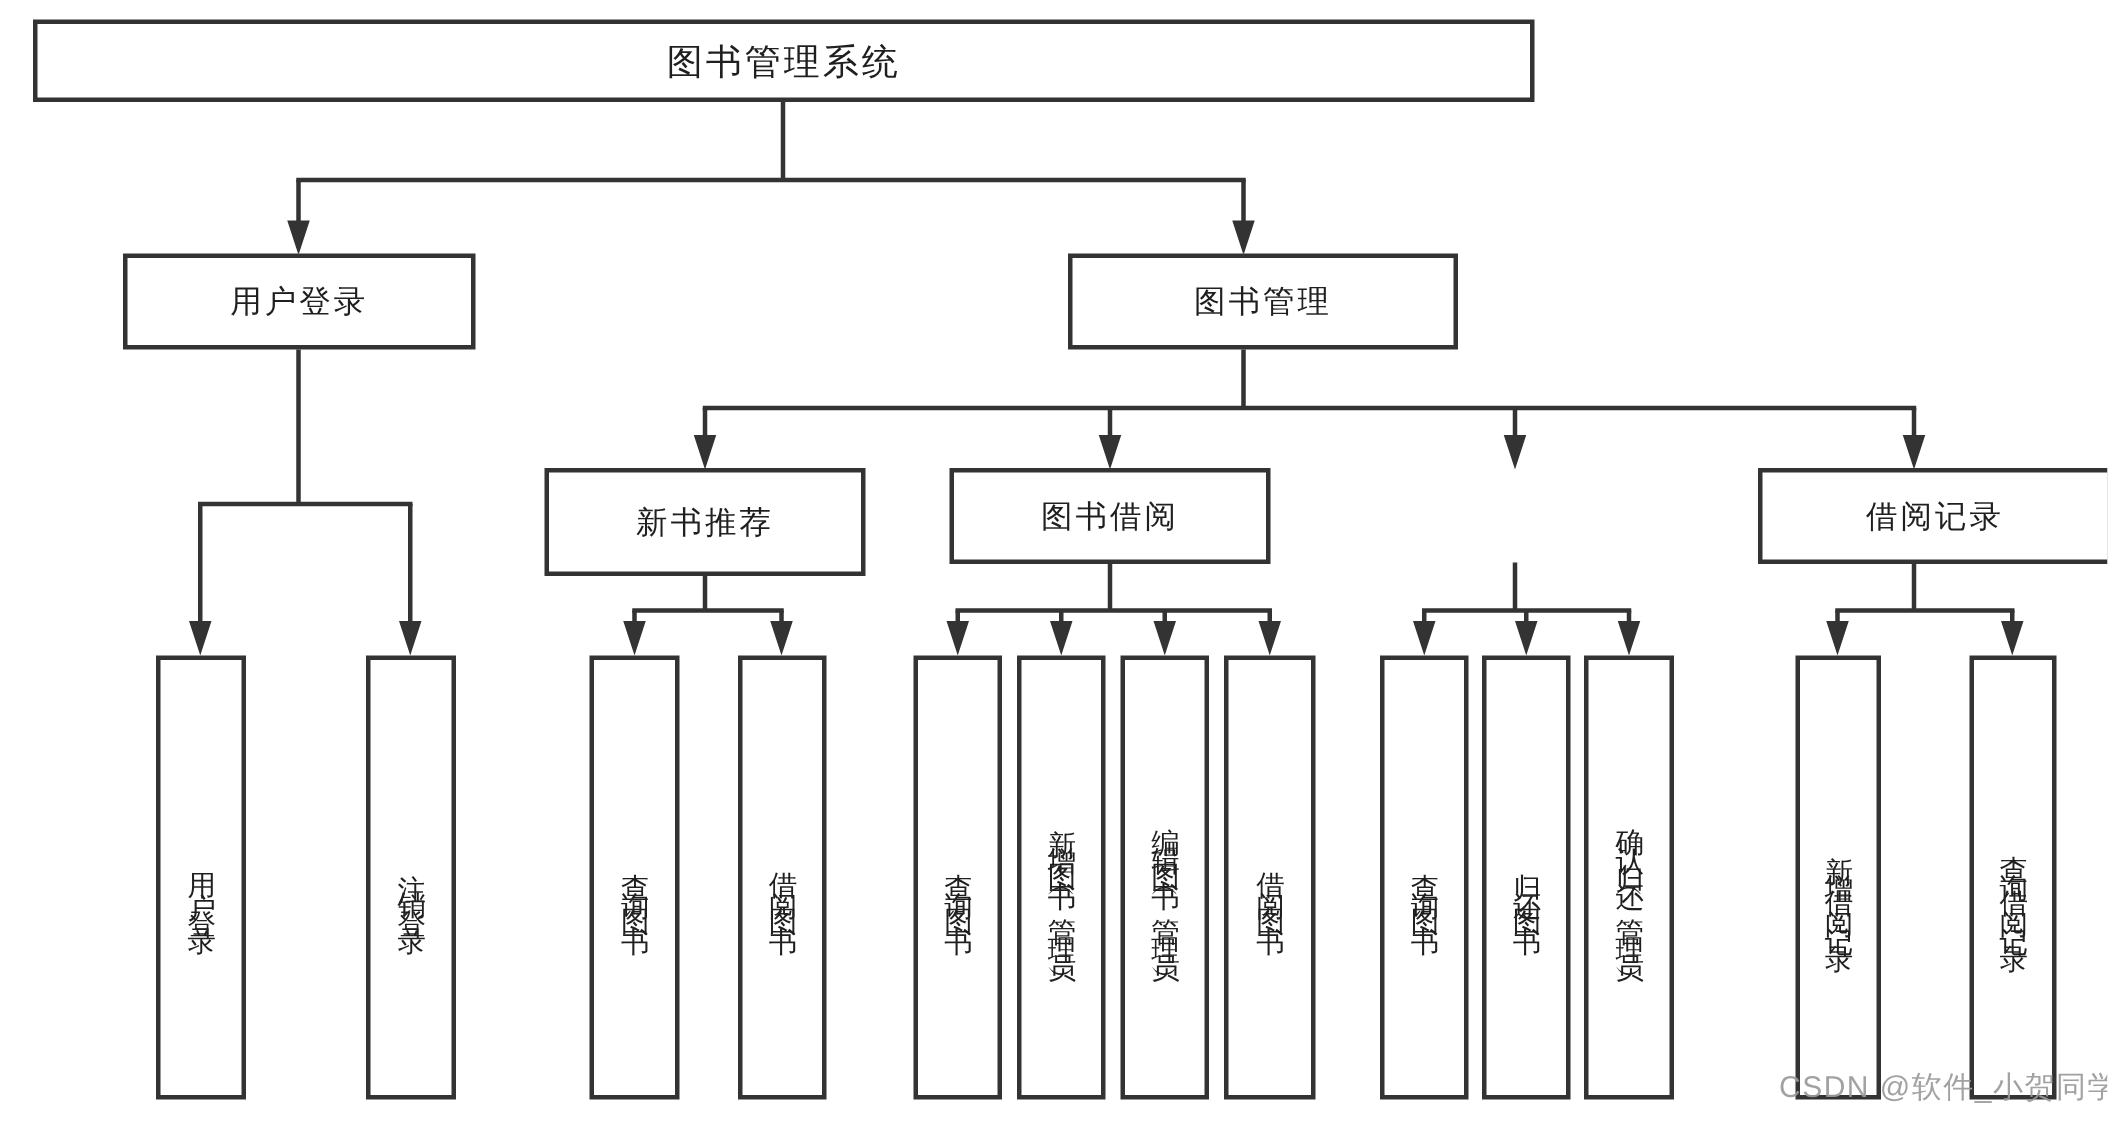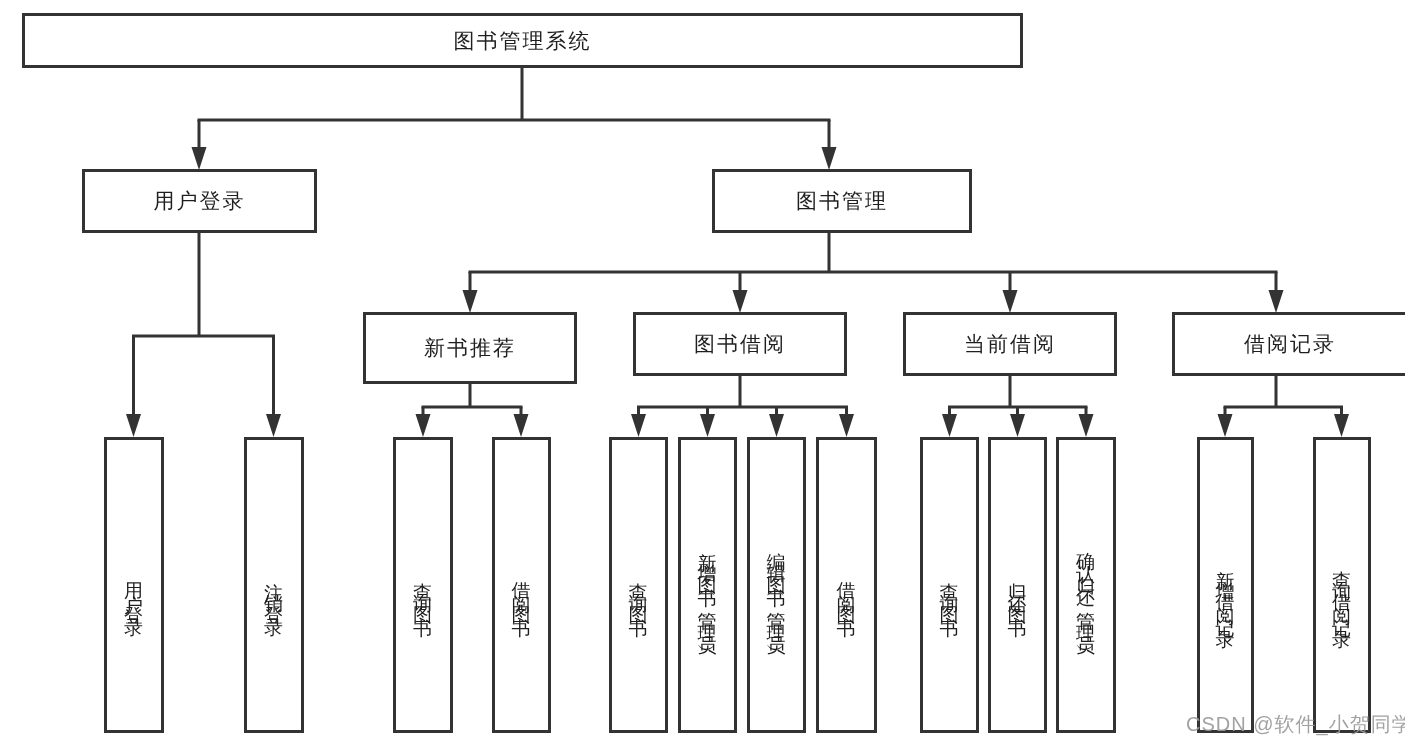--- a/index.html
+++ b/index.html
@@ -32,21 +32,21 @@
     justify-content: center;
     z-index: 2;
     color: #1f1f1f;
   }
   .node.h-label {
     font-size: 21px;
     letter-spacing: 2px;
     white-space: nowrap;
   }
   .node.root-node {
-    font-size: 21px;
+    font-size: 24px;
     letter-spacing: 2px;
   }
   .node.leaf {
     z-index: 2;
   }
   .leaf .v-text {
     writing-mode: vertical-rl;
     text-orientation: mixed;
     font-size: 19px;
     letter-spacing: 12px;
@@ -107,23 +107,20 @@
   <div class="node h-label" style="left:712px; top:169px; width:260px; height:64px;">
     <span>图书管理</span>
   </div>
 
   <div class="node h-label" style="left:363px; top:312px; width:214px; height:72px;">
     <span>新书推荐</span>
   </div>
   <div class="node h-label" style="left:633px; top:312px; width:214px; height:64px;">
     <span>图书借阅</span>
   </div>
-  <div class="node h-label" style="left:903px; top:312px; width:214px; height:64px;">
-    <span>当前借阅</span>
-  </div>
   <div class="node h-label" style="left:1172px; top:312px; width:236px; height:64px;">
     <span>借阅记录</span>
   </div>
 
   <div class="node leaf" style="left:104px; top:437px; width:60px; height:296px;">
     <span class="v-text">用户登录</span>
   </div>
   <div class="node leaf" style="left:244px; top:437px; width:60px; height:296px;">
     <span class="v-text">注销登录</span>
   </div>

